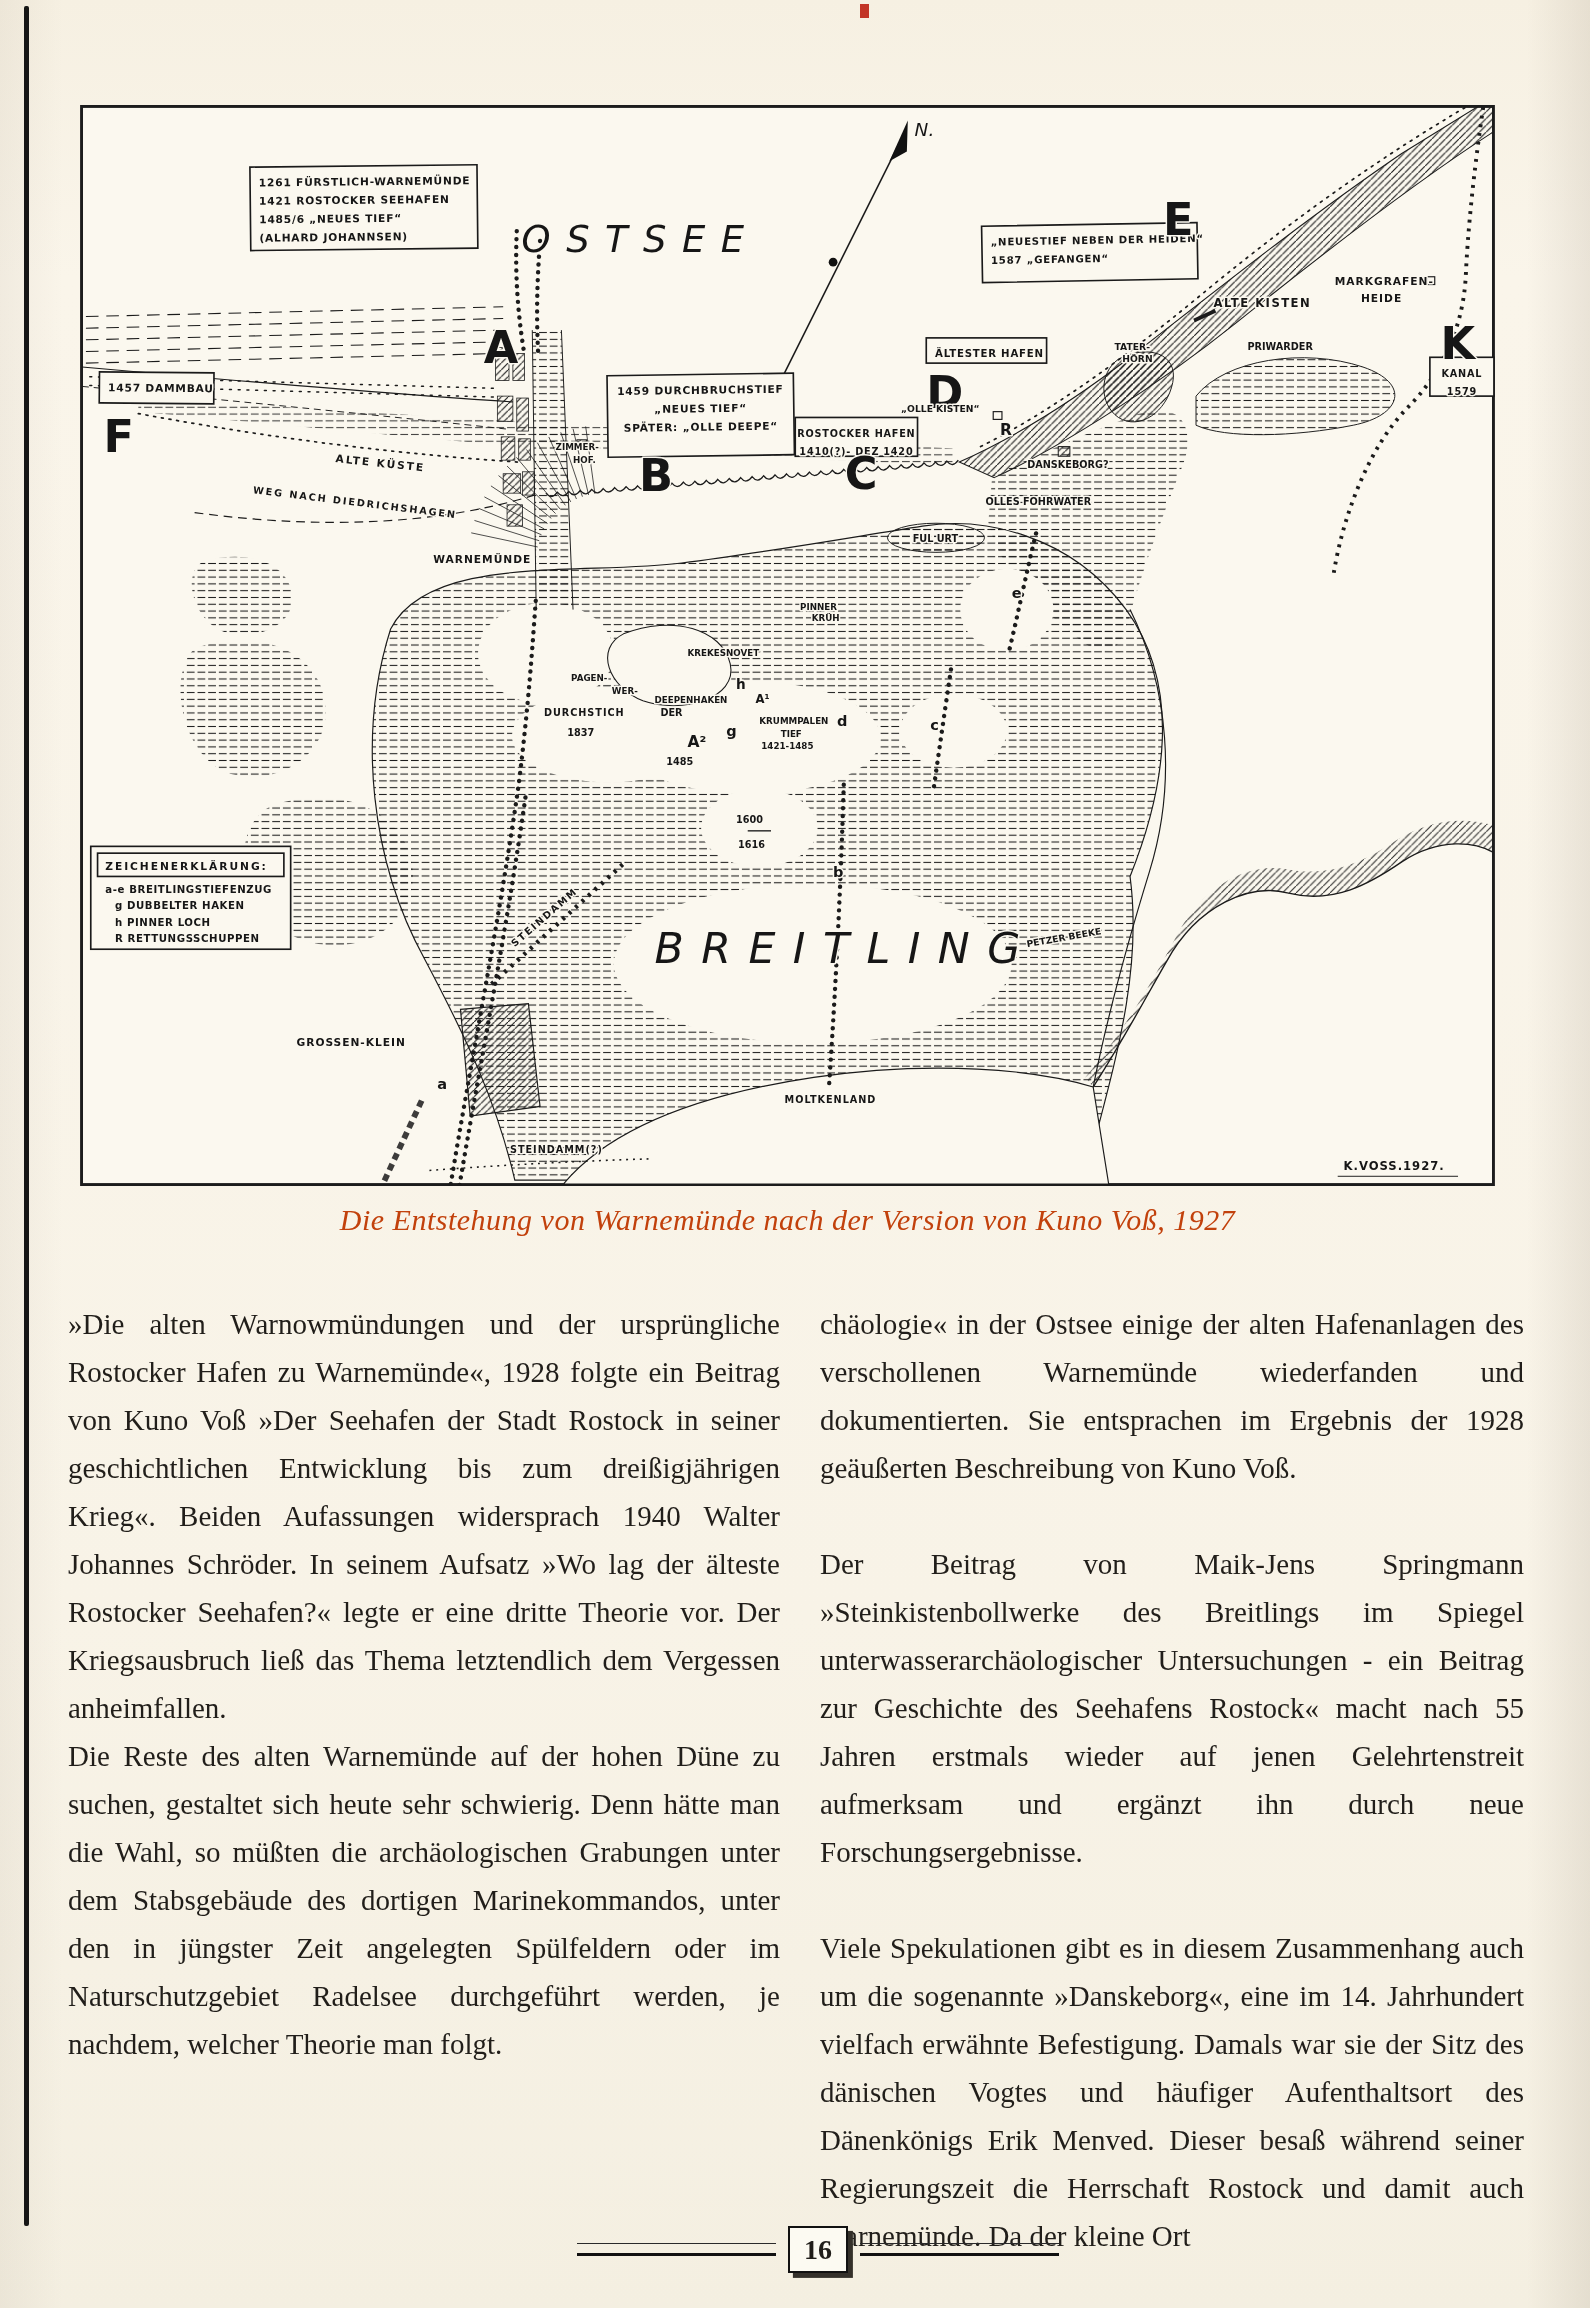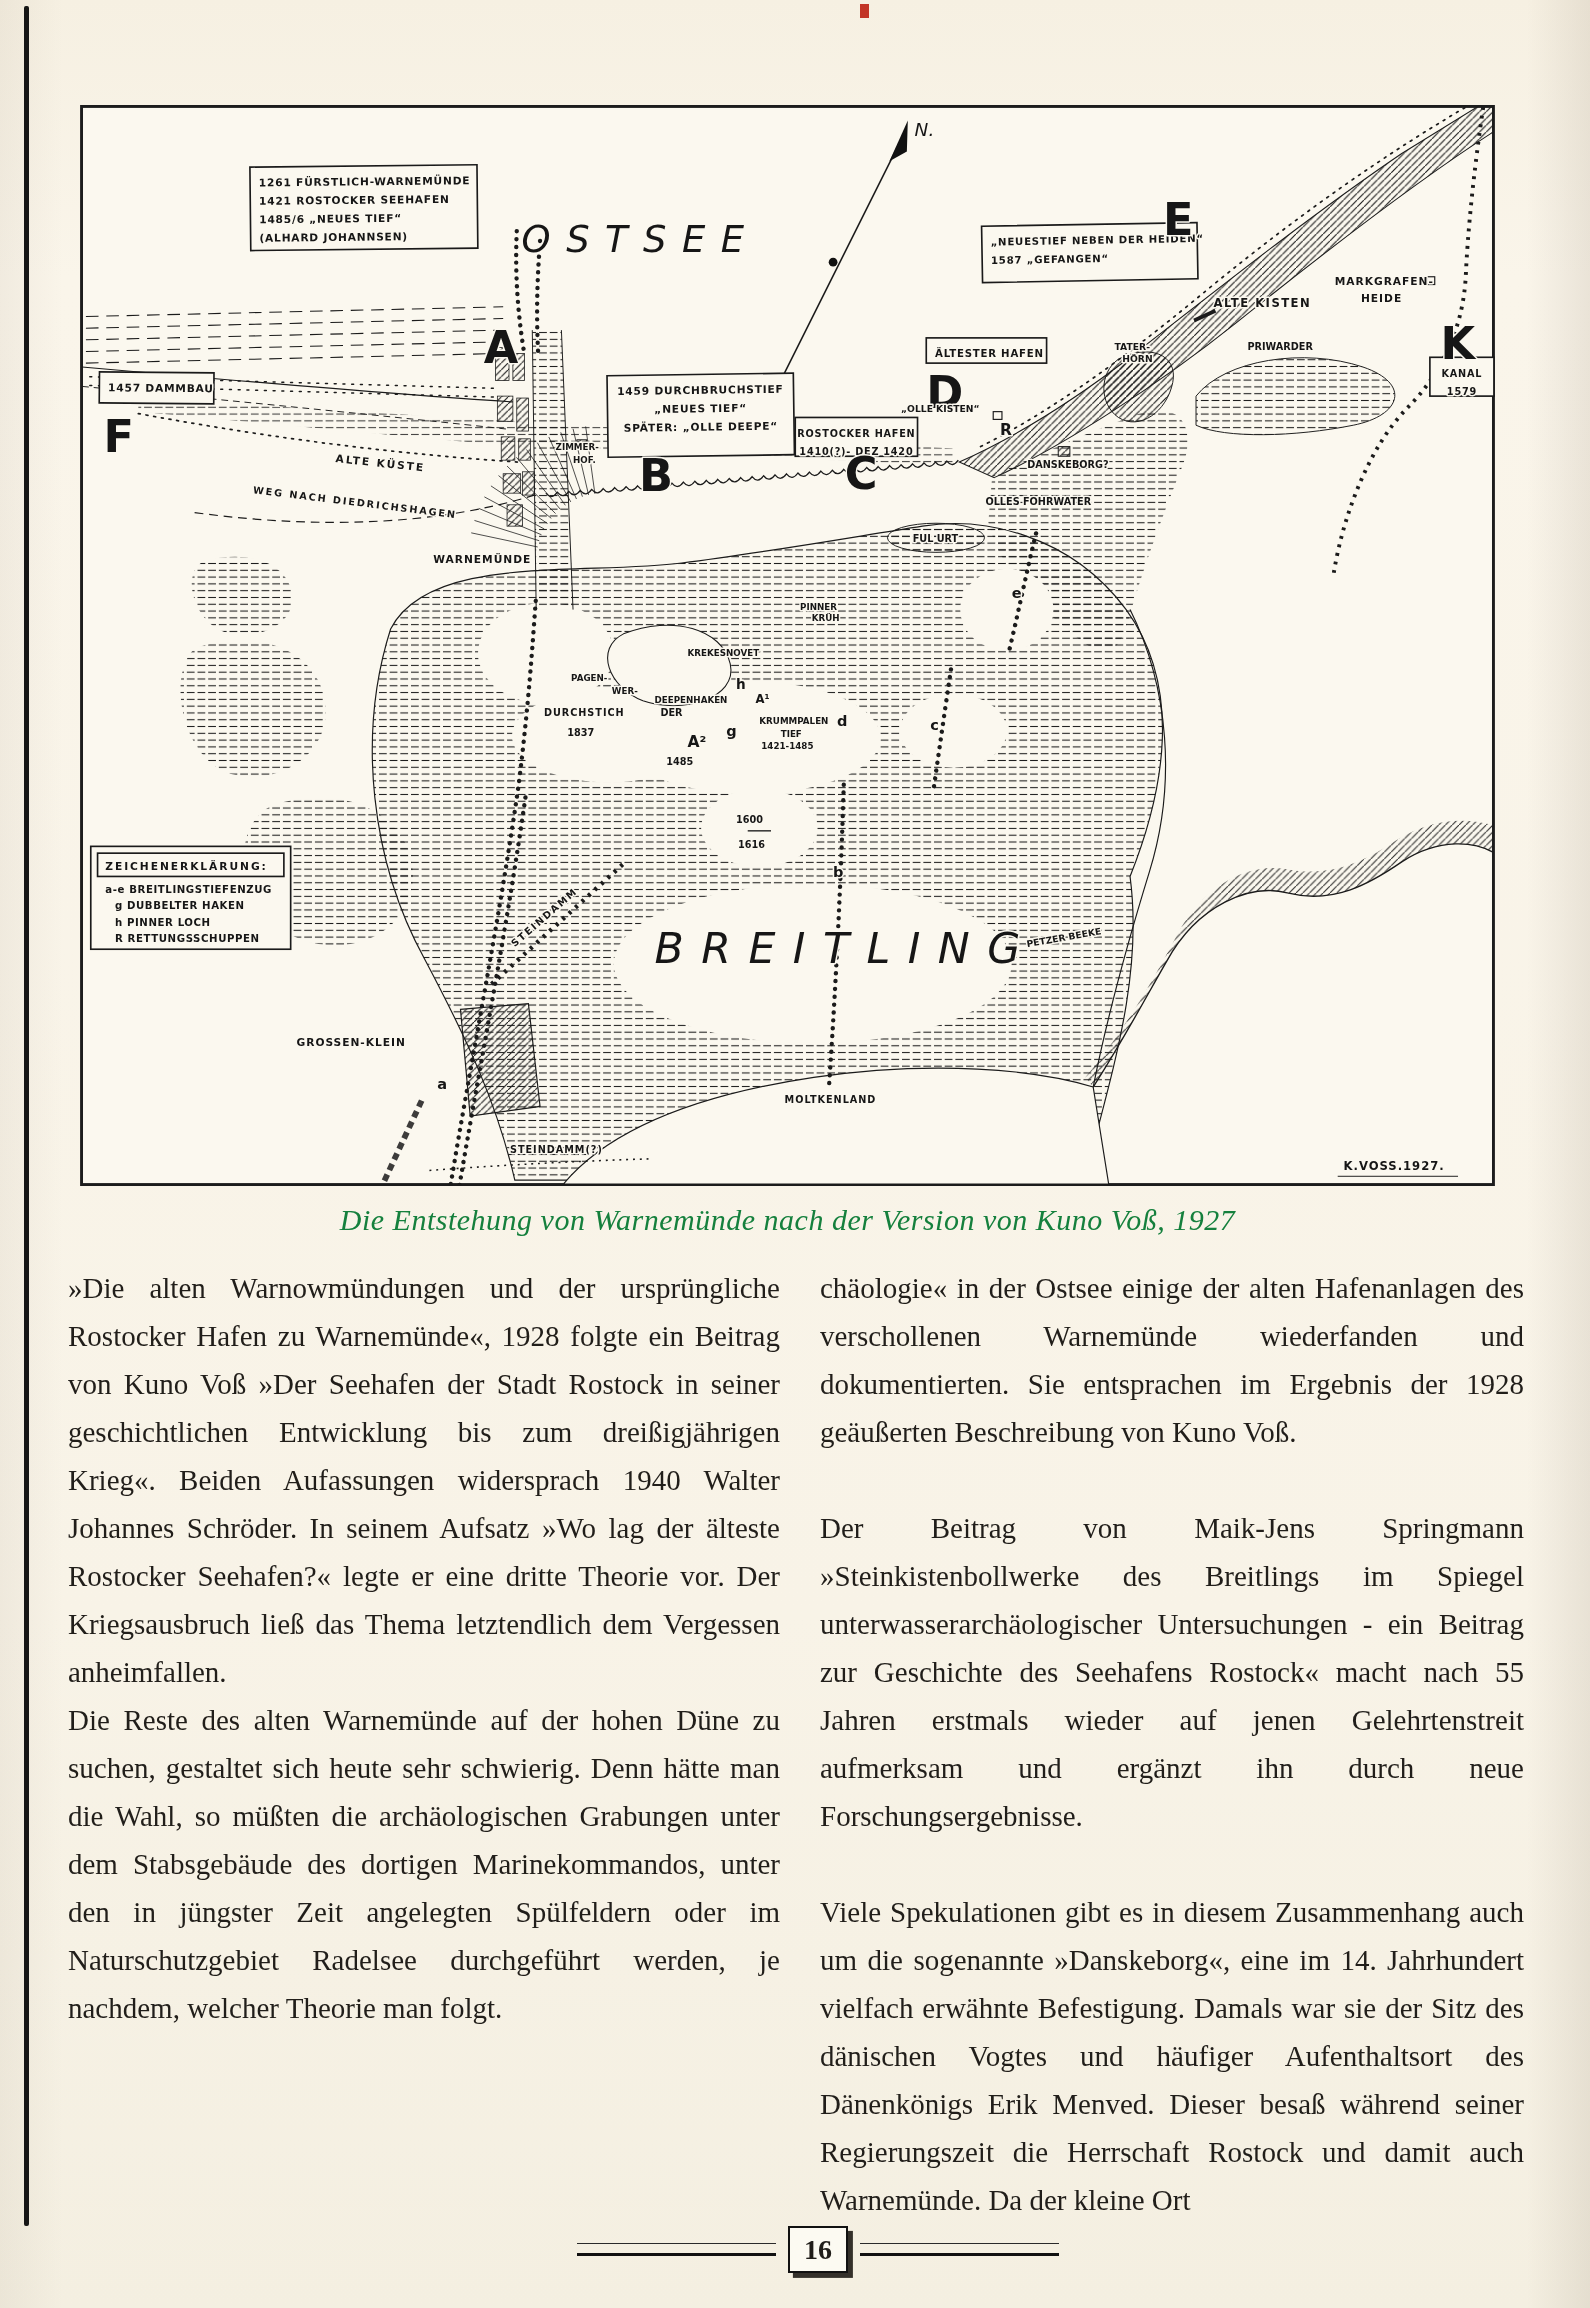--- a/index.html
+++ b/index.html
@@ -8,22 +8,22 @@
     background:linear-gradient(180deg,#f6f0e2 0%,#faf5ea 12%,#f8f3e7 70%,#f4efe1 100%);
     font-family:"Liberation Serif",serif;color:#211e1a;
   }
   .shade{position:absolute;inset:0;pointer-events:none;
     background:linear-gradient(90deg,rgba(90,70,50,.06) 0%,rgba(0,0,0,0) 4%,rgba(0,0,0,0) 96%,rgba(90,70,50,.10) 100%);}
   .edgebar{position:absolute;left:24px;top:5.8px;width:4.9px;height:2220px;background:#161616;border-radius:1.9px;}
   .regmark{position:absolute;left:860px;top:3.9px;width:8.7px;height:14.6px;background:#c23527;}
   .map-frame{position:absolute;left:80px;top:105px;width:1415px;height:1081px;}
   .map-frame svg{display:block;width:100%;height:100%;}
   .caption{position:absolute;left:80px;top:1203px;width:1415px;text-align:center;
-    font-style:italic;font-size:30px;letter-spacing:0.5px;color:#15803d;}
-  .colL,.colR{position:absolute;top:1264px;font-family:Liberation Serif, serif;}
+    font-style:italic;font-size:30px;letter-spacing:0.5px;color:#c2410c;}
+  .colL,.colR{position:absolute;top:1300px;font-family:Liberation Serif, serif;}
   .colL{left:68px;width:712px;}
   .colR{left:820px;width:704px;}
   .colL p,.colR p{margin:0;text-align:justify;font-size:29px;line-height:48px;}
   .colR p{margin-bottom:48px;}
   .footer{position:absolute;top:2226px;left:0;width:100%;display:flex;align-items:center;justify-content:center;padding-left:23px;}
   .rule{width:199px;height:8.7px;border-top:1.9px solid #2a2a2a;border-bottom:3.9px solid #111;}
   .numbox{margin:0 11.6px;min-width:56px;height:43px;border:2.4px solid #111;background:#fcfaf2;
     box-shadow:4.9px 4.9px 0 #34302a;display:flex;align-items:center;justify-content:center;
     font-weight:bold;font-size:28px;}
   

